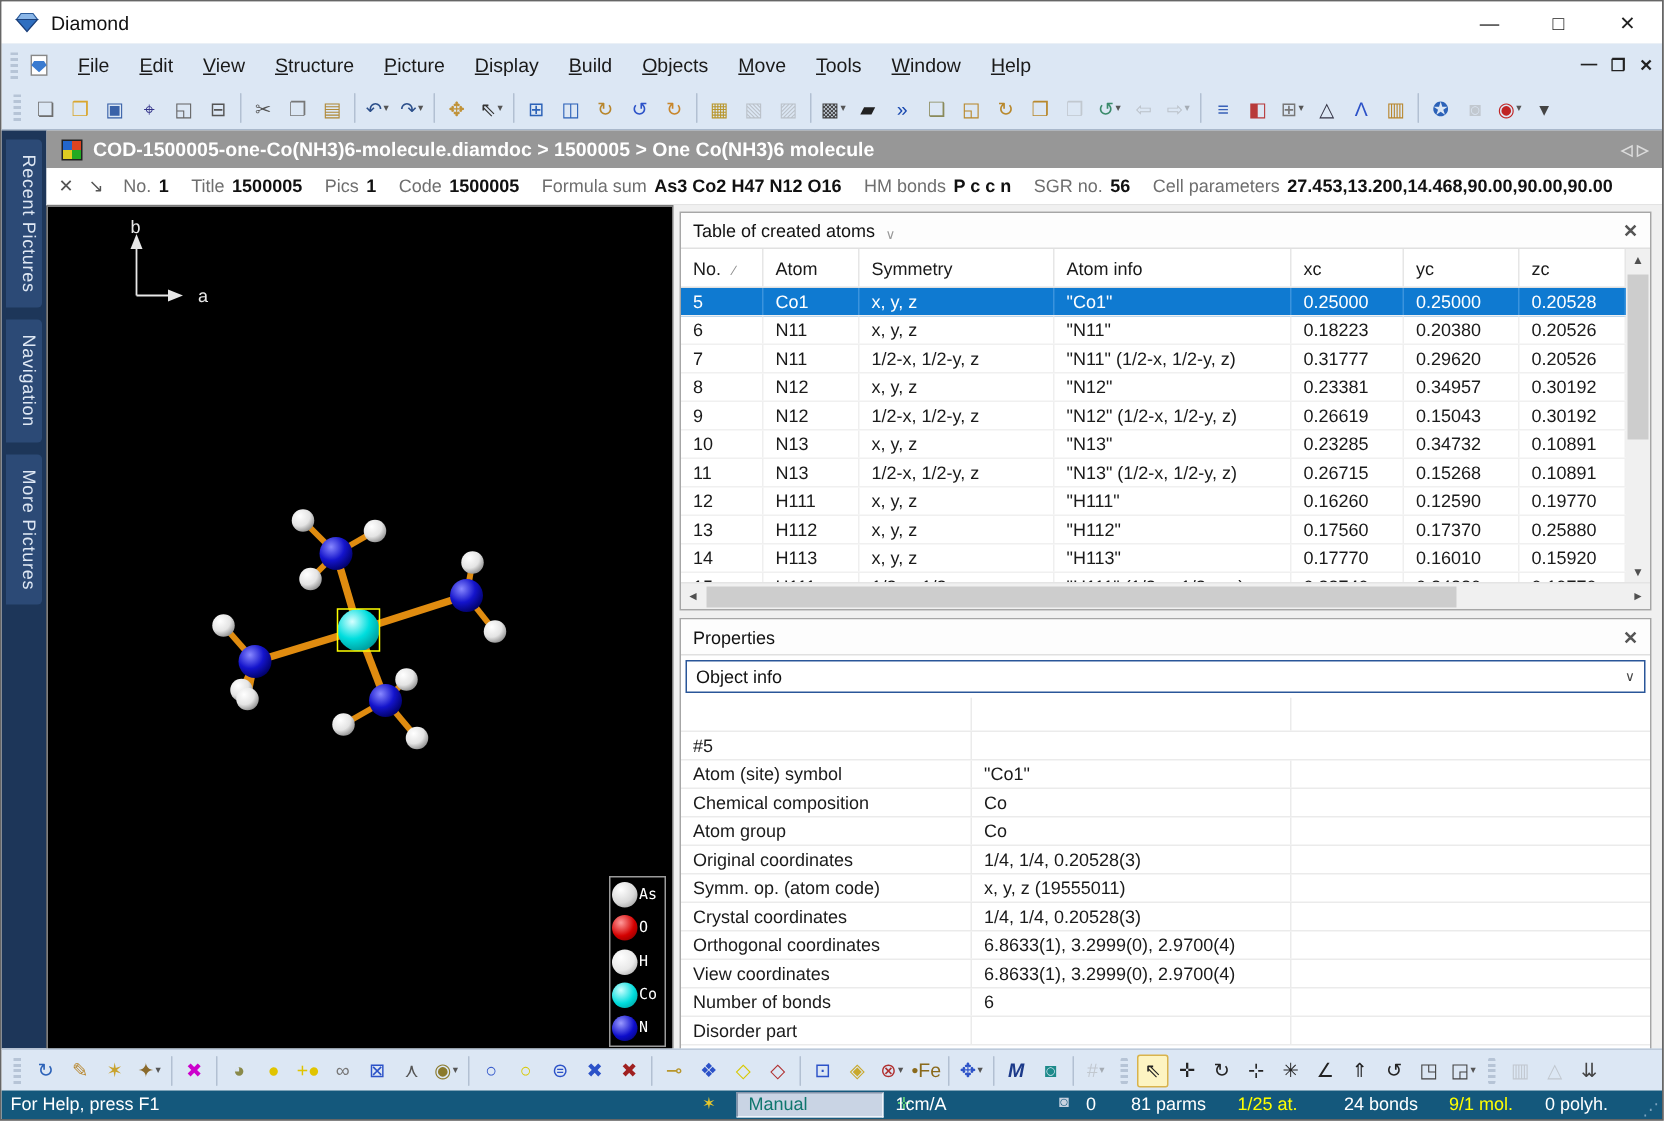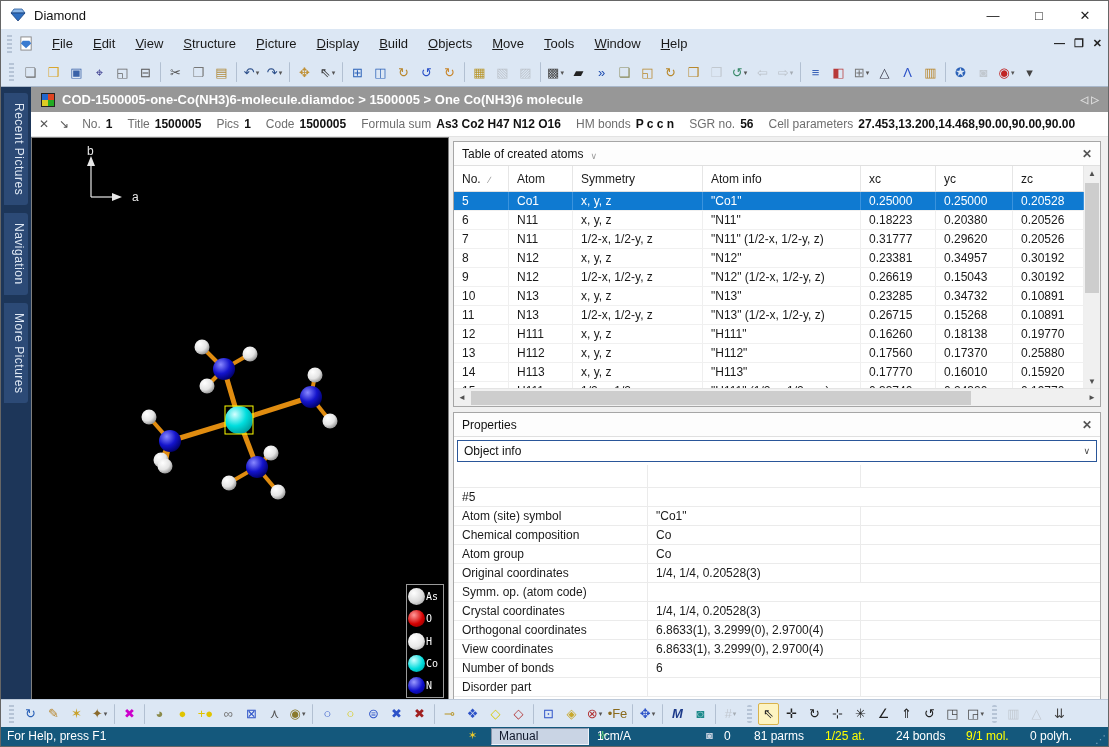--- a/index.html
+++ b/index.html
@@ -93,21 +93,21 @@
   .combo { position:absolute; top:27px; left:3px; right:3px; height:22px; border:1px solid #2a5699; background:#fff; display:flex; align-items:center; font-size:12px; color:#111; padding:0 6px; }
   .combo .chev { margin-left:auto; color:#444; font-size:9px; }
   .propgrid { position:absolute; top:52px; left:0; right:0; bottom:0; overflow:hidden; }
   .prow { display:grid; grid-template-columns:194px 213px 1fr; height:19px; border-bottom:1px solid #ebebeb; }
   .prow.spacer { height:23px; }
   .prow .pc { font-size:12px; color:#1a1a1a; padding:2px 0 0 8px; border-right:1px solid #ebebeb; white-space:nowrap; overflow:hidden; }
   
   .statusbar { position:absolute; bottom:0; left:0; right:0; height:19px; background:#14587c; color:#fff; font-size:12px; }
   .statusbar .seg { position:absolute; top:2px; white-space:nowrap; }
   .statusbar .yellow { color:#ffff00; }
-  .manual-box { position:absolute; top:1px; left:490px; width:98px; height:17px; background:#c9d4e4; color:#0f172a;
+  .manual-box { position:absolute; top:1px; left:490px; width:98px; height:17px; background:#c9d4e4; color:#0f766e;
     border-top:1px solid #8694aa; border-left:1px solid #8694aa; border-bottom:1px solid #eef3fa; border-right:1px solid #eef3fa;
     font-size:12px; padding:0 7px; }
   .sb-icon { font-size:11px; }
   .resize-grip { position:absolute; right:2px; bottom:0px; color:#7ba2bd; font-size:11px; }
 </style>
 </head>
 <body>
 
 <div class="window">
 
@@ -493,21 +493,21 @@
             <span class="td">0.15268</span>
             <span class="td">0.10891</span>
           </div>
 
           <div class="trow">
             <span class="td">12</span>
             <span class="td">H111</span>
             <span class="td">x, y, z</span>
             <span class="td">"H111"</span>
             <span class="td">0.16260</span>
-            <span class="td">0.18138</span>
+            <span class="td">0.12590</span>
             <span class="td">0.19770</span>
           </div>
 
           <div class="trow">
             <span class="td">13</span>
             <span class="td">H112</span>
             <span class="td">x, y, z</span>
             <span class="td">"H112"</span>
             <span class="td">0.17560</span>
             <span class="td">0.17370</span>
@@ -587,20 +587,21 @@
             </div>
 
             <div class="prow">
               <span class="pc">Original coordinates</span>
               <span class="pc">1/4, 1/4, 0.20528(3)</span>
               <span class="pc" style="border-right:none"></span>
             </div>
 
             <div class="prow">
               <span class="pc">Symm. op. (atom code)</span>
+              <span class="pc">x, y, z (19555011)</span>
               <span class="pc" style="border-right:none"></span>
             </div>
 
             <div class="prow">
               <span class="pc">Crystal coordinates</span>
               <span class="pc">1/4, 1/4, 0.20528(3)</span>
               <span class="pc" style="border-right:none"></span>
             </div>
 
             <div class="prow">

